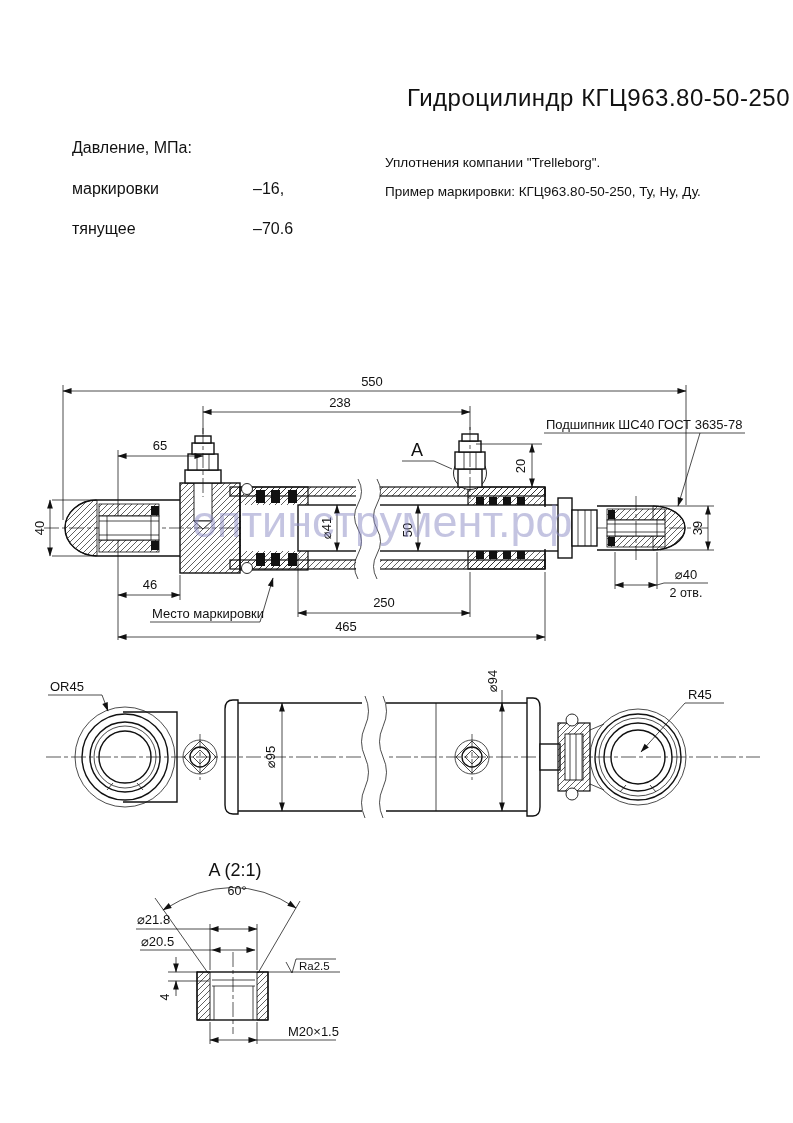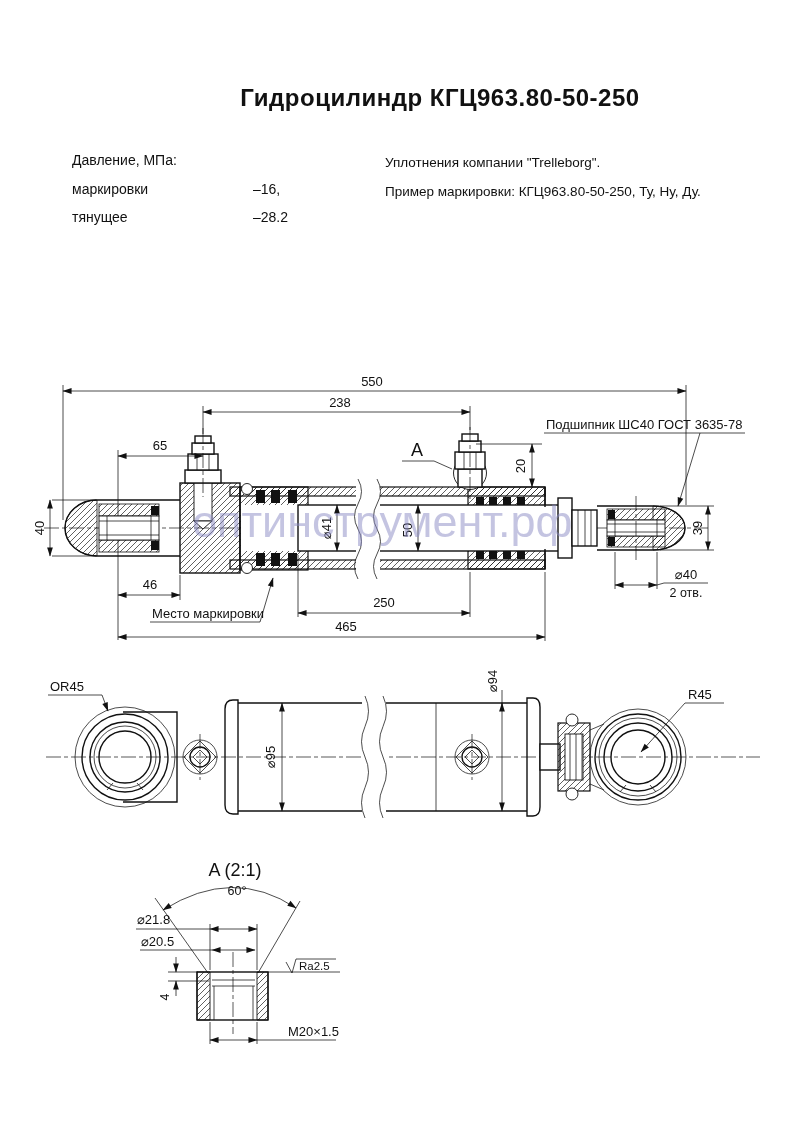--- a/index.html
+++ b/index.html
@@ -1,22 +1,22 @@
 <!DOCTYPE html>
 <html><head>
 <meta charset="utf-8">
 <style>
   html,body{margin:0;padding:0;background:#e8e8e8;}
   .page{position:relative;width:793px;height:1123px;background:#ffffff;overflow:hidden;
         font-family:"Liberation Sans",sans-serif;color:#111;}
-  .title{position:absolute;left:90px;top:84px;width:700px;text-align:center;
-         font-size:24px;letter-spacing:.5px;font-weight:700;}
-  .specs{position:absolute;left:72px;top:146px;font-size:14px;line-height:28.5px;}
+  .title{position:absolute;left:90px;top:84px;width:700px;text-align:right;
+         font-size:24px;letter-spacing:.5px;font-weight:400;}
+  .specs{position:absolute;left:72px;top:134px;font-size:16px;line-height:28.5px;}
   .srow .sl{display:inline-block;width:181px;}
-  .srow .sv{display:inline-block;}
+  .srow .sv{display:inline-block;margin-top:12px;}
   .notes{position:absolute;left:385px;top:148px;font-size:13.5px;line-height:29px;}
   .wm{position:absolute;left:192px;top:496px;font-size:45px;font-weight:400;
       color:rgba(138,138,196,.5);letter-spacing:0;white-space:nowrap;z-index:5;pointer-events:none;}
   svg{position:absolute;left:0;top:0;}
   svg text{font-family:"Liberation Sans",sans-serif;fill:#111;font-size:13px;}
   text.big{font-size:18px;}
   text.mid{font-size:12.5px;}
   text.sm{font-size:11.5px;}
   .ol{fill:none;stroke:#111;stroke-width:1.4;}
   .olw{fill:#fff;stroke:#111;stroke-width:1.4;}
@@ -30,21 +30,21 @@
 </head>
 <body>
 
 <div class="page">
 
   <div class="title">Гидроцилиндр КГЦ963.80-50-250</div>
 
   <div class="specs">
     <div class="srow"><span class="sl">Давление, МПа:</span><span class="sv"></span></div>
     <div class="srow"><span class="sl">маркировки</span><span class="sv">–16,</span></div>
-    <div class="srow"><span class="sl">тянущее</span><span class="sv">–28.2</span></div>
+    <div class="srow"><span class="sl">тянущее</span><span class="sv">–70.6</span></div>
   </div>
 
   <div class="notes">
     <div>Уплотнения компании "Trelleborg".</div>
     <div>Пример маркировки: КГЦ963.80-50-250, Ту, Ну, Ду.</div>
   </div>
 
   <div class="wm">оптинструмент.рф</div>
 
   <svg width="793" height="1123" viewBox="0 0 793 1123">

